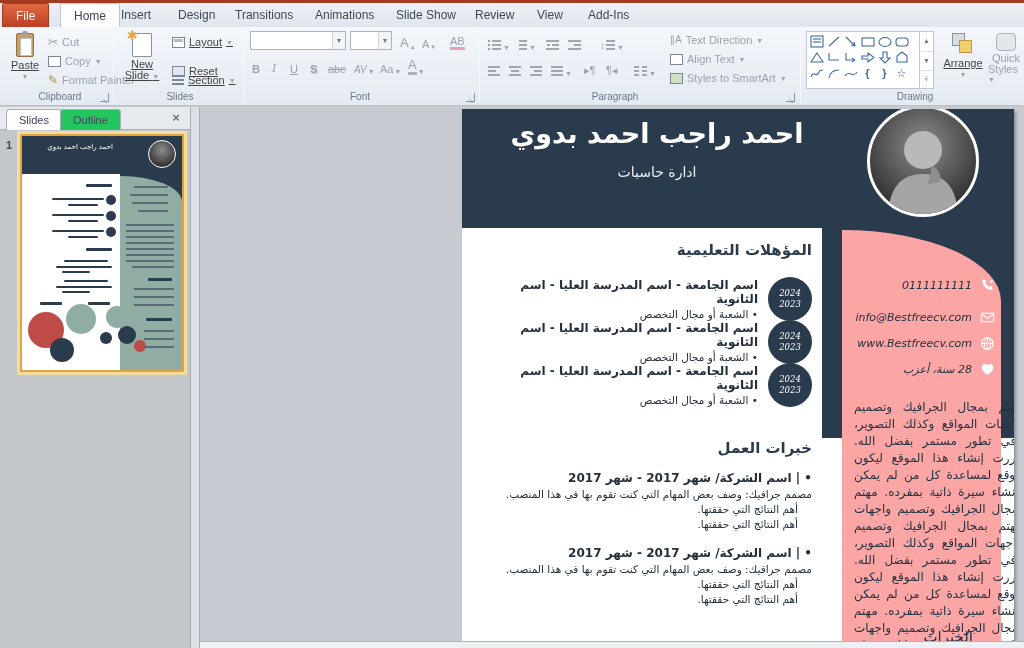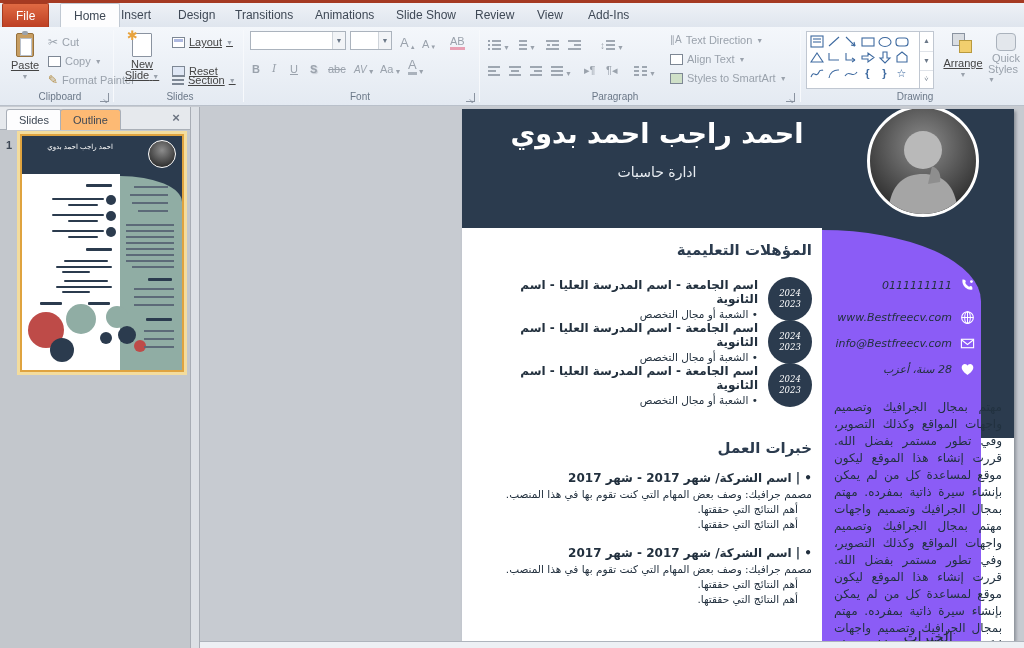--- a/index.html
+++ b/index.html
@@ -42,42 +42,42 @@
   .ic-bars { width:12px; height:10px; flex:none; background:repeating-linear-gradient(#7d8794 0 2px, transparent 2px 4px); }
   .glyph { font-size:12px; line-height:14px; }
   svg.lines line { stroke:#7d8794; stroke-width:1.4; }
   .shp { width:17px; height:16px; display:flex; align-items:center; justify-content:center; }
   .shp svg * { stroke:#3e6aa0; fill:none; stroke-width:1.1; }
   .shp .bl { color:#3e6aa0; font-size:11px; font-weight:bold; }
 
   
   #panel { left:0; top:107px; width:190px; height:541px; background:#c3c7cc; }
   #panel-head { position:absolute; left:0; top:0; width:100%; height:23px; background:#e6e9ed; border-bottom:1px solid #aab0b8; }
-  .ptab { position:absolute; top:2px; height:21px; line-height:20px; padding:0 12px; font-size:11px; color:#3e4855; border:1px solid #a9afb8; border-bottom:none; border-radius:3px 3px 0 0; background:#fdba74; }
+  .ptab { position:absolute; top:2px; height:21px; line-height:20px; padding:0 12px; font-size:11px; color:#3e4855; border:1px solid #a9afb8; border-bottom:none; border-radius:3px 3px 0 0; background:#22c55e; }
   .ptab.on { background:#fdfdfe; }
   #panel-x { position:absolute; right:6px; top:3px; width:16px; height:16px; text-align:center; line-height:15px; color:#6b7380; font-size:13px; font-weight:bold; }
   #slide-num { position:absolute; left:6px; top:32px; font-size:11px; font-weight:bold; color:#3e4855; }
   #thumb { position:absolute; left:20px; top:27px; width:164px; height:238px; background:#fff; border:2px solid #dfa33f; box-shadow:0 0 0 3px #f3dc9d; overflow:hidden; }
   .tl { position:absolute; background:#2b3b4e; height:2px; border-radius:1px; }
   .tlg { position:absolute; background:#5c6a78; height:1.5px; }
   .tc { position:absolute; border-radius:50%; }
 
   
   #splitter { left:190px; top:107px; width:10px; height:541px; background:#dce0e5; border-left:1px solid #a8adb5; border-right:1px solid #a8adb5; }
   #workspace { left:200px; top:107px; width:824px; height:534px; background:#c7cbd1; }
   #bottom-strip { left:200px; top:641px; width:824px; height:7px; background:#edf0f4; border-top:1px solid #aeb4bc; }
 
   
   #slide { position:absolute; left:262px; top:2px; width:552px; height:532px; background:#fff; box-shadow:2px 2px 3px rgba(90,95,105,.55); overflow:hidden; }
   #s-header { position:absolute; left:0; top:0; width:552px; height:119px; background:#2b3b4e; }
   #s-name { position:absolute; left:20px; top:9px; width:350px; text-align:center; color:#fff; font-size:27px; font-weight:600; }
   #s-job { position:absolute; left:20px; top:55px; width:350px; text-align:center; color:#e8edf2; font-size:14px; }
   #s-photo { position:absolute; left:405px; top:-4px; width:112px; height:112px; border-radius:50%; border:3px solid #fff; background:radial-gradient(circle at 50% 35%, #8d8d8d, #333 75%); overflow:hidden; }
   #side-navy { position:absolute; left:360px; top:119px; width:192px; height:210px; background:#2b3b4e; }
-  #side-teal { position:absolute; left:360px; top:121px; width:159px; height:411px; background:#8b5cf6; border-top-right-radius:192px 86px; }
+  #side-teal { position:absolute; left:380px; top:121px; width:159px; height:411px; background:#fca5a5; border-top-right-radius:192px 86px; }
   .c-row { display:flex; flex-direction:row; align-items:center; gap:8px; height:26px; justify-content:flex-start; }
   .c-row .txt { font-size:11px; font-style:italic; color:#22313f; }
   #about { position:absolute; left:12px; top:169px; width:168px; font-size:12px; line-height:1.42; color:#223240; text-align:justify; }
   #side-foot { position:absolute; right:28px; top:398px; font-size:15px; font-weight:normal; color:#22313f; }
 
   .sec-h { font-size:15px; font-weight:bold; color:#2b3b4e; margin-bottom:10px; }
   .edu-row { display:flex; align-items:center; gap:10px; height:43px; }
   .yr-circle { width:44px; height:44px; border-radius:50%; background:#2b3b4e; color:#fff; flex:none; display:flex; flex-direction:column; align-items:center; justify-content:center; font-size:8.5px; font-style:italic; line-height:1.2; font-family:"DejaVu Serif",serif; }
   .edu-t { font-size:12px; font-weight:bold; color:#22303e; }
   .edu-b { font-size:10.5px; color:#22303e; margin-top:2px; }
@@ -508,33 +508,33 @@
       <div class="abs ar" style="right:6px; top:42px; width:180px;">
         <div class="c-row" style="margin-bottom:6px;">
           <svg width="15" height="15" viewBox="0 0 16 16">
               <path d="M2.6,1.6 Q6,1.2 6.2,3.4 L5.6,5.2 Q7,7.8 9.6,9.2 L11.4,8.6 Q13.6,8.8 13.2,12.2 Q9.4,13.4 5.6,10 Q2,6.6 2.6,1.6 Z" fill="#fff"></path>
               <circle cx="12.2" cy="3.8" r="1.5" fill="#fff"></circle>
             </svg>
           <span class="txt">0111111111</span>
         </div>
         <div class="c-row">
           <svg width="15" height="15" viewBox="0 0 16 16">
+              <rect x="1.5" y="3.5" width="13" height="9" fill="none" stroke="#fff" stroke-width="1.2"></rect>
+              <polyline points="1.5,4 8,9 14.5,4" fill="none" stroke="#fff" stroke-width="1.2"></polyline>
+            </svg>
+          <span class="txt" style="font-style:italic;">info@Bestfreecv.com</span>
+        </div>
+        <div class="c-row">
+          <svg width="15" height="15" viewBox="0 0 16 16">
               <circle cx="8" cy="8" r="6.2" fill="none" stroke="#fff" stroke-width="1.2"></circle>
               <line x1="1.8" y1="8" x2="14.2" y2="8" stroke="#fff" stroke-width="1.1"></line>
               <line x1="8" y1="1.8" x2="8" y2="14.2" stroke="#fff" stroke-width="1.1"></line>
               <ellipse cx="8" cy="8" rx="3" ry="6.2" fill="none" stroke="#fff" stroke-width="1.1"></ellipse>
             </svg>
           <span class="txt" style="font-style:italic;">www.Bestfreecv.com</span>
-        </div>
-        <div class="c-row">
-          <svg width="15" height="15" viewBox="0 0 16 16">
-              <rect x="1.5" y="3.5" width="13" height="9" fill="none" stroke="#fff" stroke-width="1.2"></rect>
-              <polyline points="1.5,4 8,9 14.5,4" fill="none" stroke="#fff" stroke-width="1.2"></polyline>
-            </svg>
-          <span class="txt" style="font-style:italic;">info@Bestfreecv.com</span>
         </div>
         <div class="c-row">
           <svg width="15" height="15" viewBox="0 0 16 16">
               <path d="M8,13.8 C8,13.8 1.8,9.8 1.8,5.8 C1.8,3.6 3.5,2.2 5.2,2.2 C6.6,2.2 7.6,3 8,4 C8.4,3 9.4,2.2 10.8,2.2 C12.5,2.2 14.2,3.6 14.2,5.8 C14.2,9.8 8,13.8 8,13.8 Z" fill="#fff"></path>
             </svg>
           <span class="txt">28 سنة، أعزب</span>
         </div>
       </div>
       <div id="about" class="ar">مهتم بمجال الجرافيك وتصميم واجهات المواقع وكذلك التصوير، وفي تطور مستمر بفضل الله. قررت إنشاء هذا الموقع ليكون موقع لمساعدة كل من لم يمكن بإنشاء سيرة ذاتية بمفرده. مهتم بمجال الجرافيك وتصميم واجهات مهتم بمجال الجرافيك وتصميم واجهات المواقع وكذلك التصوير، وفي تطور مستمر بفضل الله. قررت إنشاء هذا الموقع ليكون موقع لمساعدة كل من لم يمكن بإنشاء سيرة ذاتية بمفرده. مهتم بمجال الجرافيك وتصميم واجهات ليكون موقع لمساعدة كل من لم يمكن بإنشاء سيرة ذاتية بمفرده. مهتم بمجال الجرافيك وتصميم واجهات</div>
       <div id="side-foot" class="ar">الخبرات</div>

